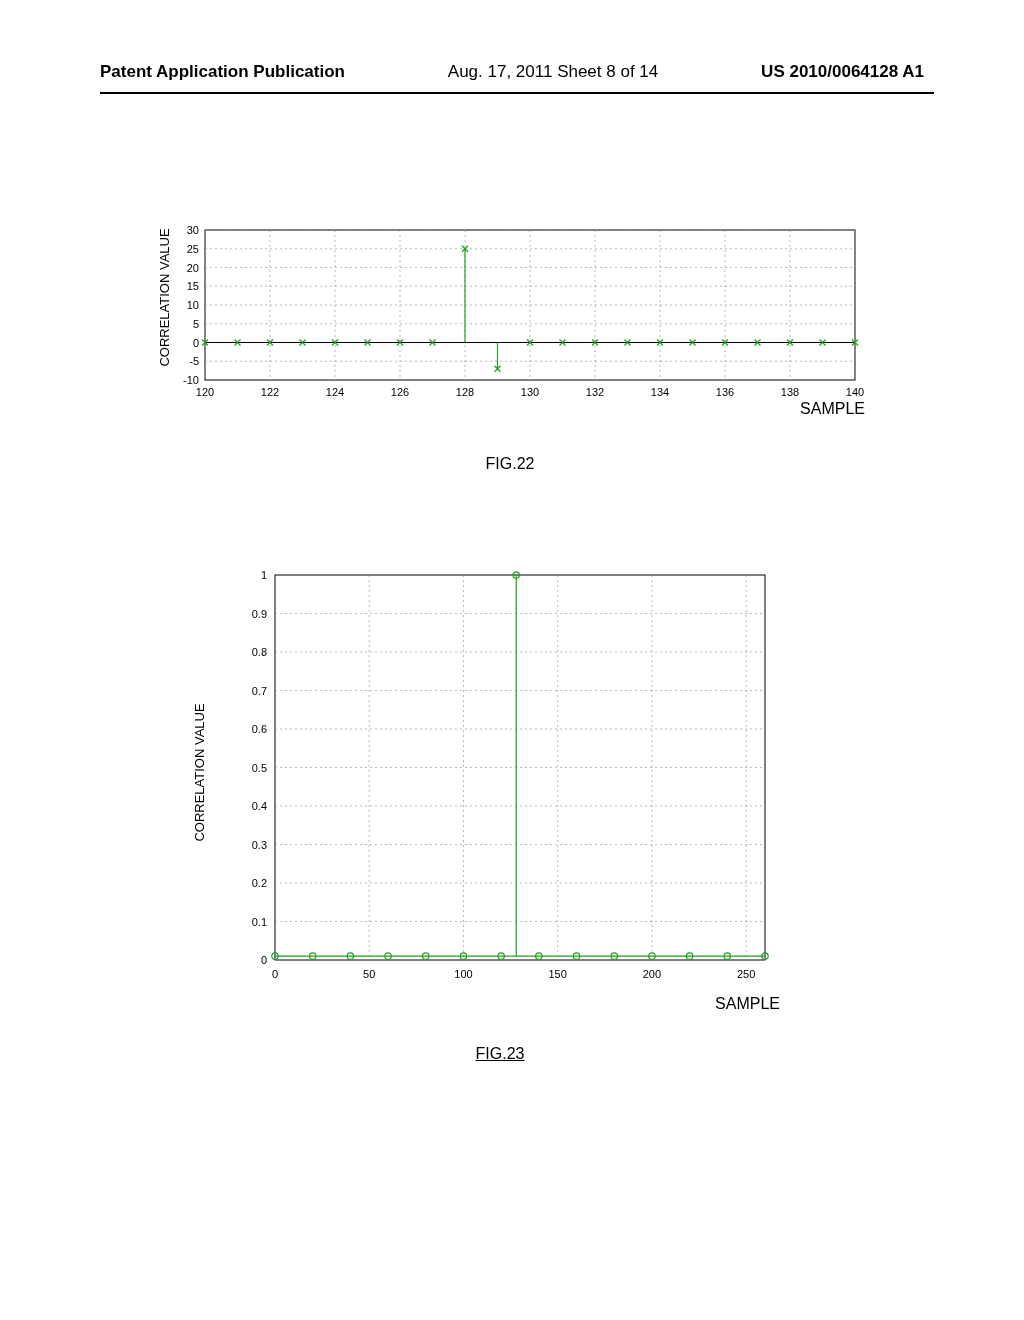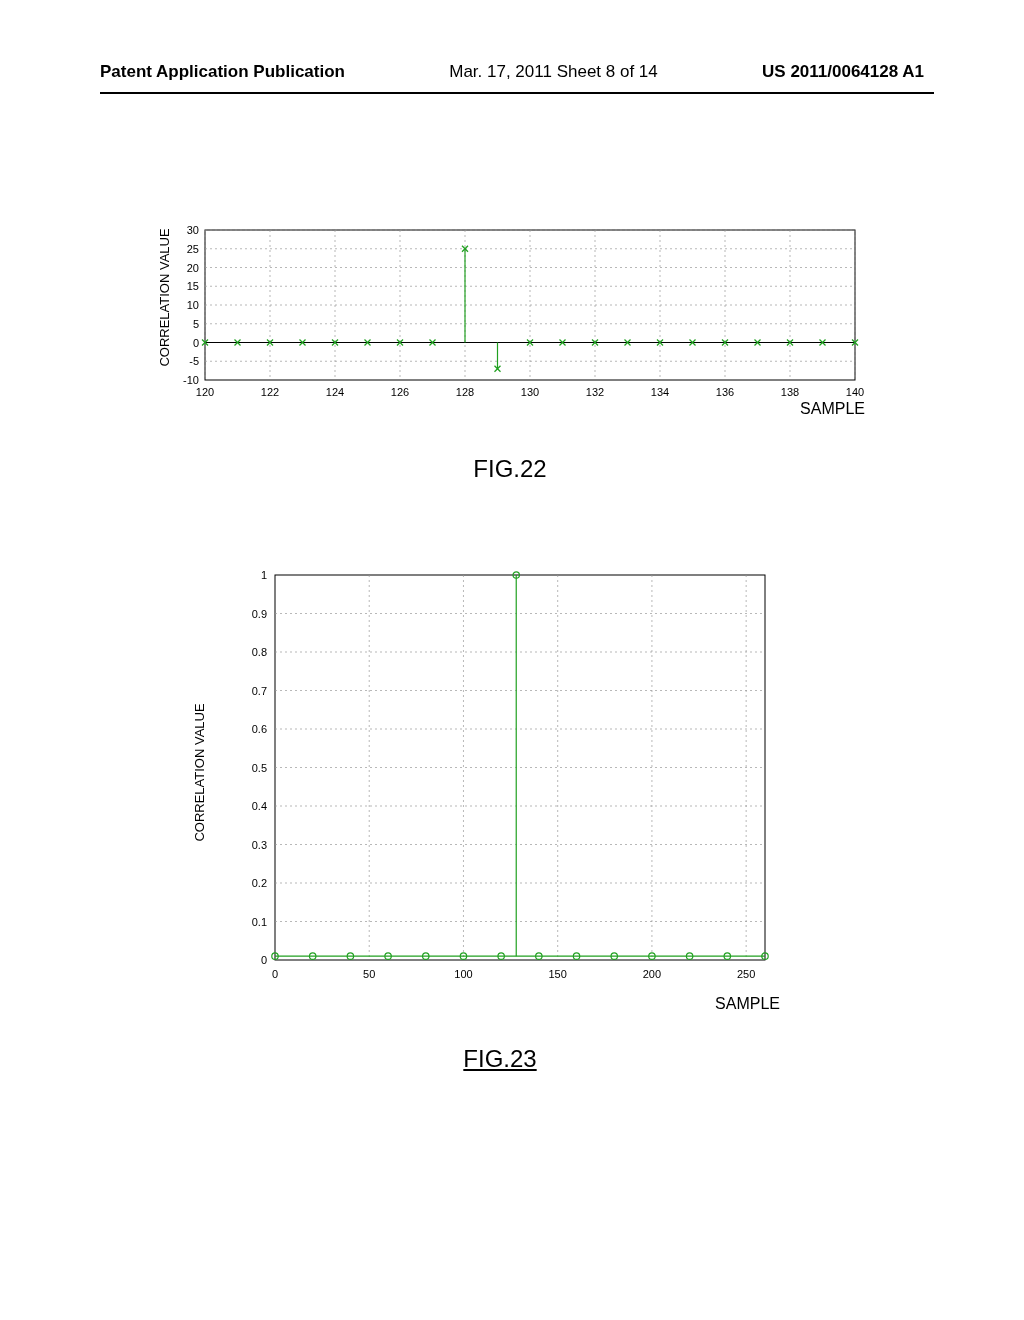--- a/index.html
+++ b/index.html
@@ -46,36 +46,36 @@
   }
   .xlabel {
     position: absolute;
     font-size: 16px;
     right: 0;
   }
   .figcap {
     position: absolute;
     left: 50%;
     transform: translateX(-50%);
-    font-size: 24px;
+    font-size: 16px;
   }
   svg { display: block; }
   .axis { stroke: #000; stroke-width: 1; fill: none; }
   .grid { stroke: #999; stroke-width: 0.7; stroke-dasharray: 2 3; fill: none; }
   .tick { font-size: 11px; fill: #000; }
   .pt { stroke: #20a020; fill: none; stroke-width: 1.2; }
   .peakline { stroke: #20a020; stroke-width: 1.2; fill: none; }
 </style>
 </head>
 <body>
 
 <div class="header">
   <span>Patent Application Publication</span>
-  <span class="center">Mar. 17, 2011  Sheet 8 of 14</span>
-  <span>US 2011/0064128 A1</span>
+  <span class="center">Aug. 17, 2011  Sheet 8 of 14</span>
+  <span>US 2010/0064128 A1</span>
 </div>
 <div class="hr"></div>
 
 <div class="figwrap fig22">
   <div class="ylabel" style="left:-60px; top:70px;">CORRELATION VALUE</div>
   <svg id="svg22" width="710" height="200">
       <rect x="50" y="10" width="650" height="150" class="axis"></rect>
       <text x="44" y="164" text-anchor="end" class="tick">-10</text>
       <line x1="50" y1="141.25" x2="700" y2="141.25" class="grid"></line>
       <text x="44" y="145.25" text-anchor="end" class="tick">-5</text>

